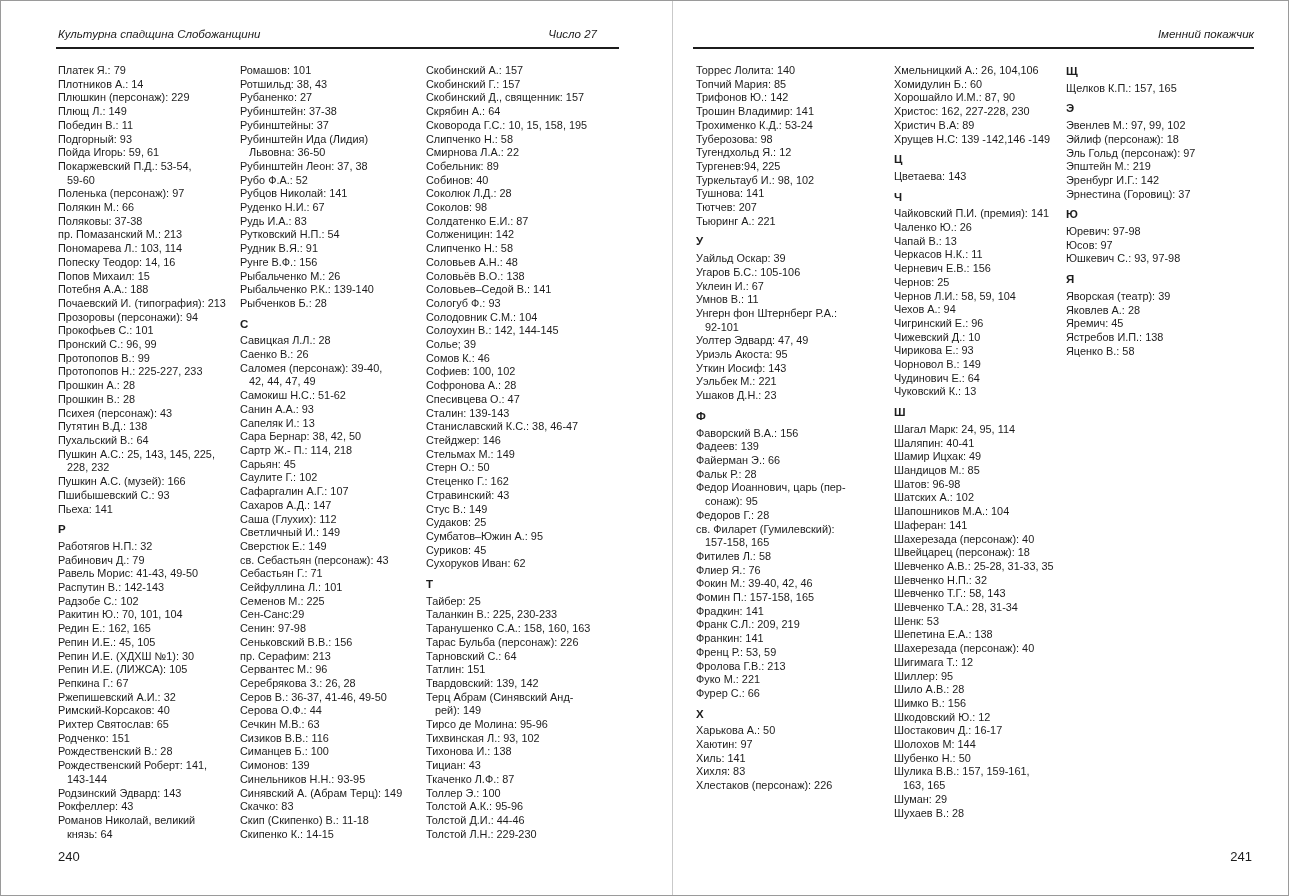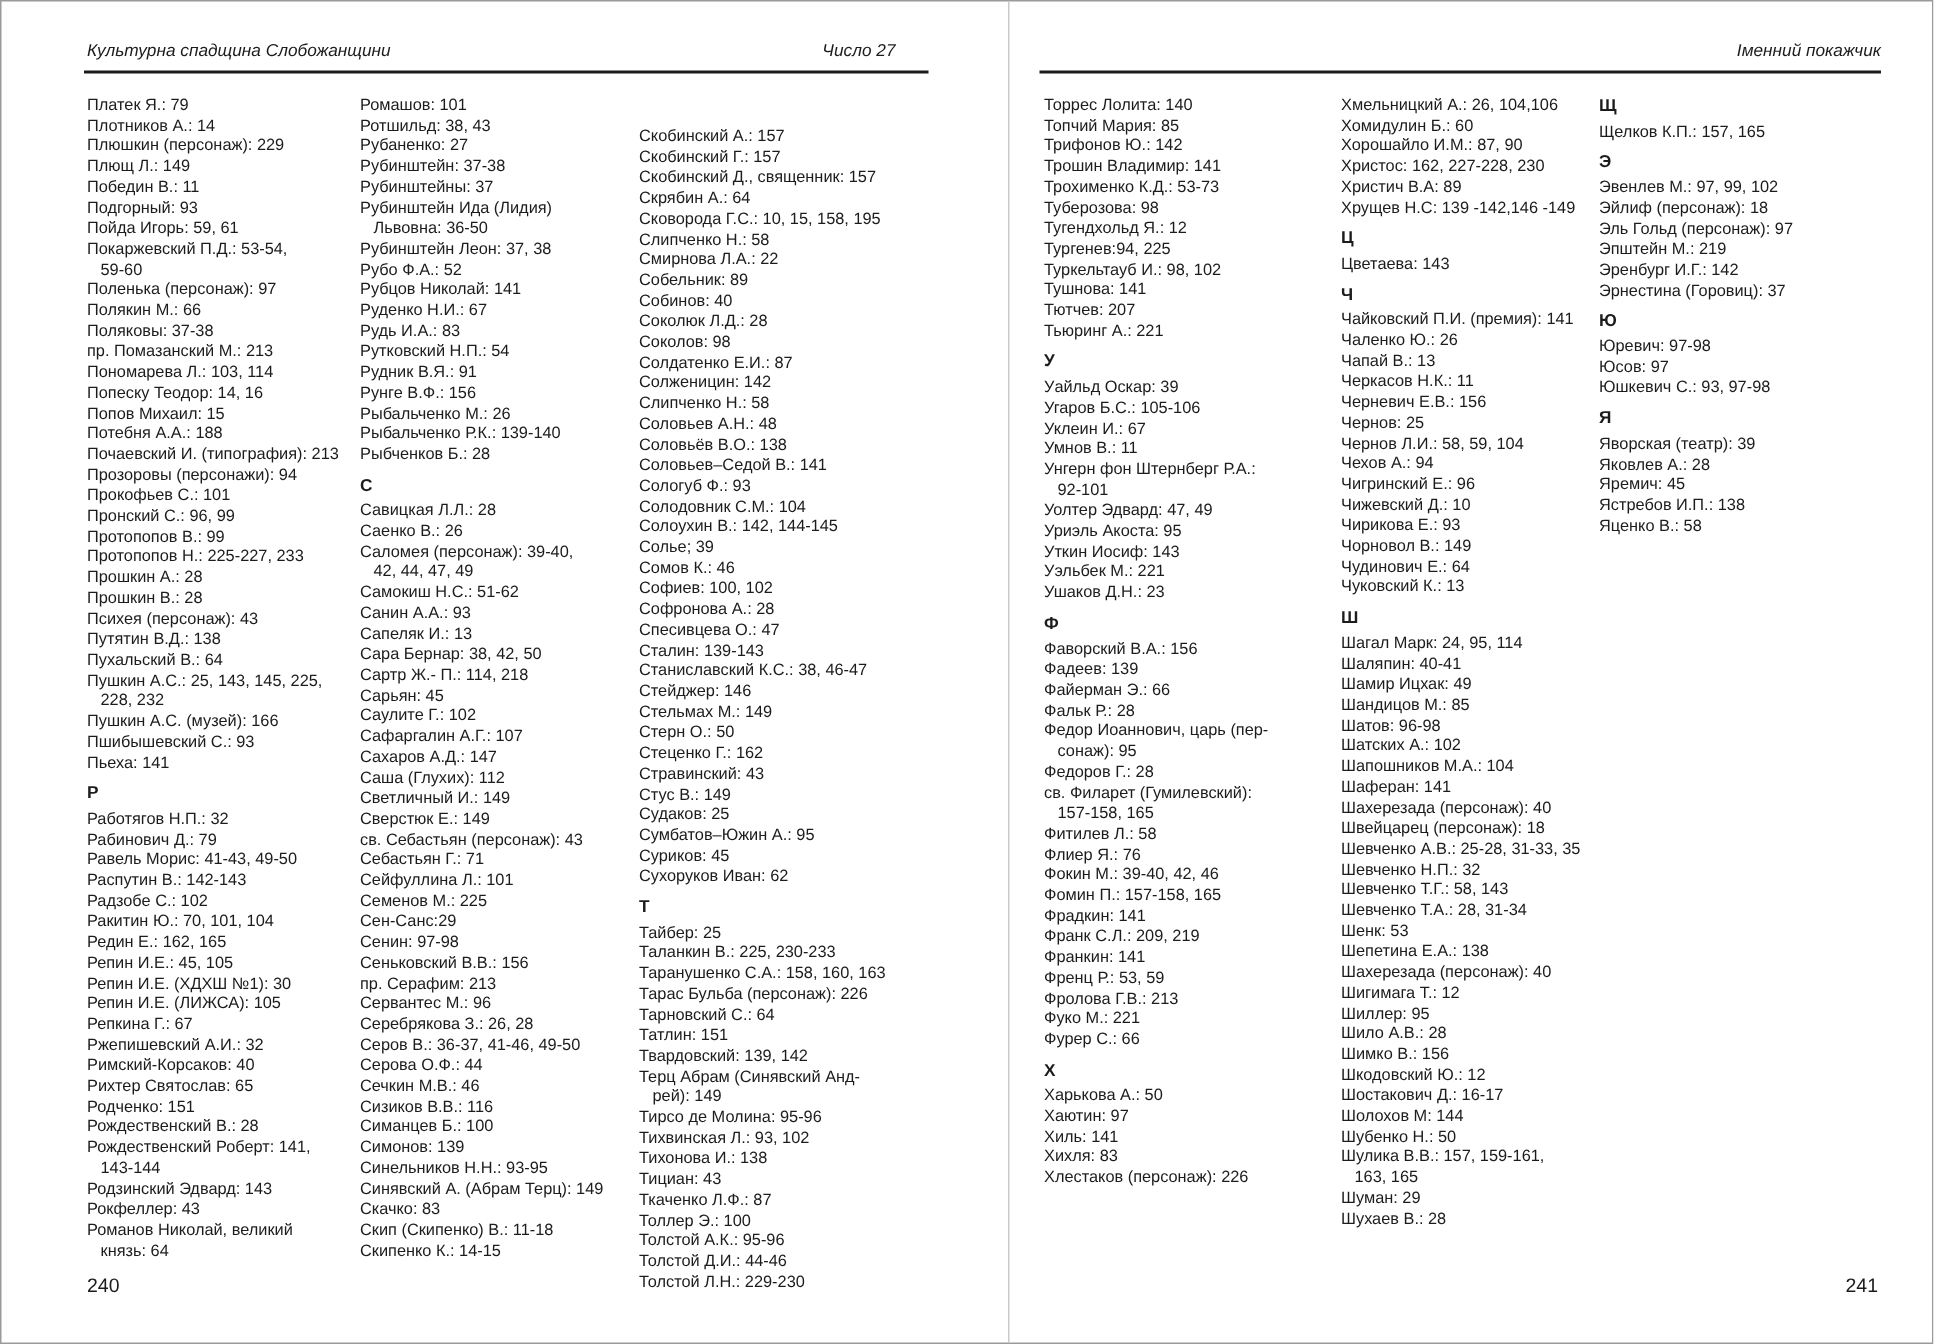--- a/index.html
+++ b/index.html
@@ -10,21 +10,21 @@
   }
   .hdr-row { position:absolute; top:27px; font-style:italic; font-size:11.5px; white-space:nowrap; }
   .hdr-left-row { left:57px; width:561px; display:flex; justify-content:space-between; }
   .hdr-left-row .issue { padding-right:22px; }
   .hdr-right-row { left:692px; width:561px; text-align:right; }
   .rule { position:absolute; top:46px; height:2px; background:#1c1c1c; }
   .rule-left { left:55px; width:563px; }
   .rule-right { left:692px; width:561px; }
   .page-divider { position:absolute; left:671px; top:0; width:1px; height:896px; background:#c9c9c9; }
   .col { position:absolute; top:63px; width:180px; font-size:10.9px; line-height:13.7px; }
-  .col-1 { left:57px; }  .col-2 { left:239px; } .col-3 { left:425px; width:186px;margin-top:21px; }
+  .col-1 { left:57px; }  .col-2 { left:239px; } .col-3 { left:425px; width:186px; }
   .col-4 { left:695px; } .col-5 { left:861px;margin-left:32px; } .col-6 { left:1065px; width:186px; }
   .entry { white-space:pre-line; padding-left:9px; text-indent:-9px; }
   .section-letter { font-weight:700; font-size:11.5px; margin:7px 0 3px; }
   .col .section-letter:first-child { margin-top:1px; }
   .page-number { position:absolute; top:848px; font-size:13px; }
   .page-number-left { left:57px; }
   .page-number-right { left:1065px; width:186px; text-align:right; }
 </style>
 </head>
 <body>
@@ -140,21 +140,21 @@
       <div class="entry">Сейфуллина Л.: 101</div>
       <div class="entry">Семенов М.: 225</div>
       <div class="entry">Сен-Санс:29</div>
       <div class="entry">Сенин: 97-98</div>
       <div class="entry">Сеньковский В.В.: 156</div>
       <div class="entry">пр. Серафим: 213</div>
       <div class="entry">Сервантес М.: 96</div>
       <div class="entry">Серебрякова З.: 26, 28</div>
       <div class="entry">Серов В.: 36-37, 41-46, 49-50</div>
       <div class="entry">Серова О.Ф.: 44</div>
-      <div class="entry">Сечкин М.В.: 46</div>
+      <div class="entry">Сечкин М.В.: 63</div>
       <div class="entry">Сизиков В.В.: 116</div>
       <div class="entry">Симанцев Б.: 100</div>
       <div class="entry">Симонов: 139</div>
       <div class="entry">Синельников Н.Н.: 93-95</div>
       <div class="entry">Синявский А. (Абрам Терц): 149</div>
       <div class="entry">Скачко: 83</div>
       <div class="entry">Скип (Скипенко) В.: 11-18</div>
       <div class="entry">Скипенко К.: 14-15</div>
     </div>
   <div class="col col-3">
@@ -213,21 +213,21 @@
       <div class="entry">Толлер Э.: 100</div>
       <div class="entry">Толстой А.К.: 95-96</div>
       <div class="entry">Толстой Д.И.: 44-46</div>
       <div class="entry">Толстой Л.Н.: 229-230</div>
     </div>
   <div class="col col-4">
       <div class="entry">Торрес Лолита: 140</div>
       <div class="entry">Топчий Мария: 85</div>
       <div class="entry">Трифонов Ю.: 142</div>
       <div class="entry">Трошин Владимир: 141</div>
-      <div class="entry">Трохименко К.Д.: 53-73</div>
+      <div class="entry">Трохименко К.Д.: 53-24</div>
       <div class="entry">Туберозова: 98</div>
       <div class="entry">Тугендхольд Я.: 12</div>
       <div class="entry">Тургенев:94, 225</div>
       <div class="entry">Туркельтауб И.: 98, 102</div>
       <div class="entry">Тушнова: 141</div>
       <div class="entry">Тютчев: 207</div>
       <div class="entry">Тьюринг А.: 221</div>
       <div class="section-letter">У</div>
       <div class="entry">Уайльд Оскар: 39</div>
       <div class="entry">Угаров Б.С.: 105-106</div>

